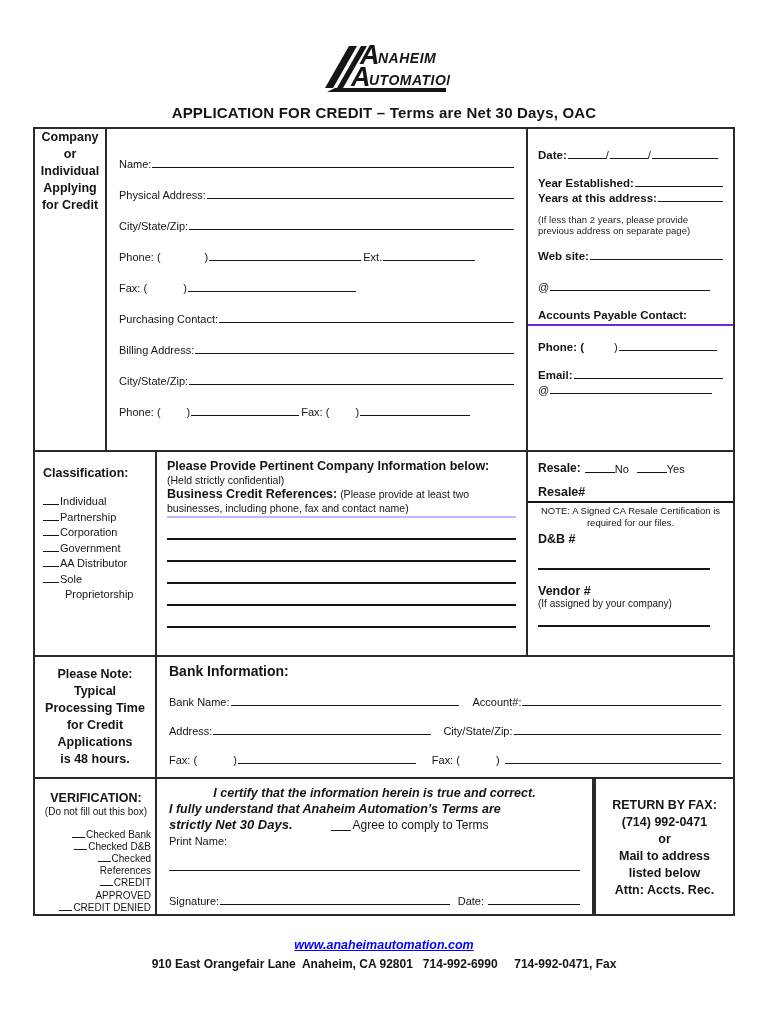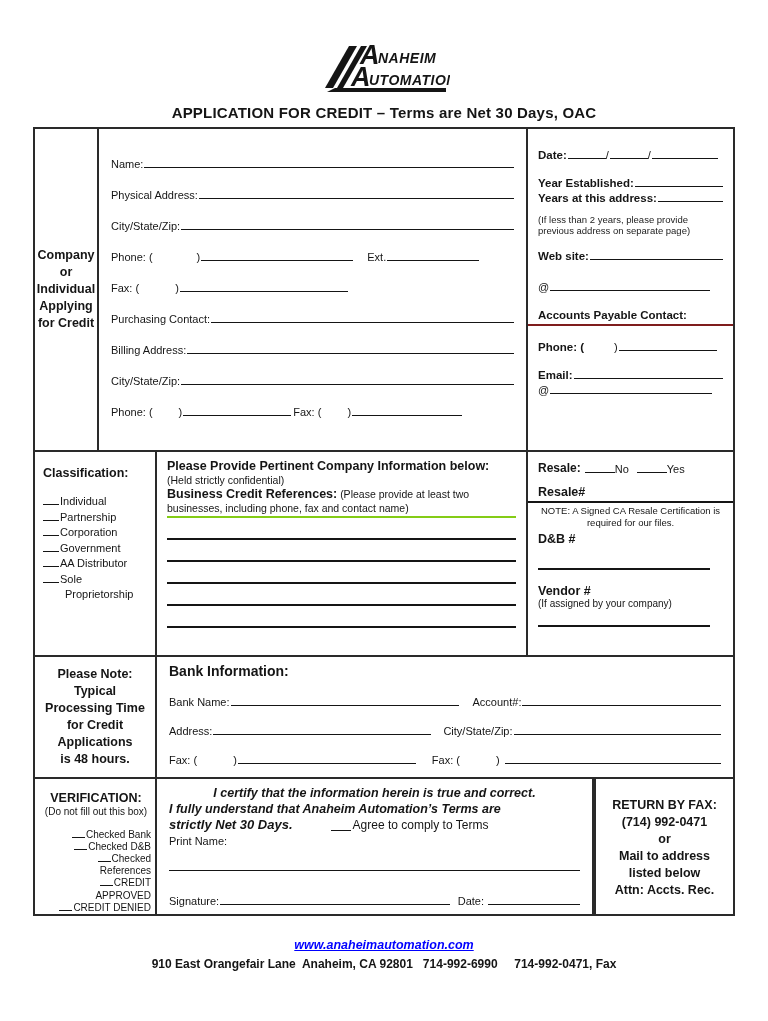--- a/index.html
+++ b/index.html
@@ -13,48 +13,48 @@
              font-weight:bold;font-size:15px;letter-spacing:.2px}
   
   .form-table{position:absolute;left:33px;top:127px;width:702px;height:789px;
               border:2px solid #2a2a2a;display:flex;flex-direction:column;background:#fff}
   .sec{display:flex;border-bottom:2px solid #2a2a2a}
   .sec:last-child{border-bottom:none}
   .sec1{height:326px}.sec2{height:206px}.sec3{height:123px}.sec4{flex:1}
   .colL{border-right:2px solid #2a2a2a;flex-shrink:0}
   .colR{border-left:2px solid #2a2a2a;flex-shrink:0}
   .mid{flex:1;min-width:0}
-  .sec1 .colL{width:64px;display:flex;align-items:center;justify-content:center}
+  .sec1 .colL{width:72px;display:flex;justify-content:center}
   .sec2 .colL,.sec3 .colL,.sec4 .colL{width:122px}
   .sec1 .colR,.sec2 .colR{width:207px}
   .sec4 .colR{width:139px}
   .side-label{font-weight:bold;font-size:12.5px;line-height:17px;text-align:center}
   
   .frow{display:flex;align-items:flex-end;font-size:11px}
   .ln{border-bottom:1px solid #151515;flex:1;margin:0 0 2px 1px;height:10px}
   .lnw{border-bottom:1px solid #151515;display:inline-block;height:10px;margin:0 0 2px 1px}
   .b{font-weight:bold}
   
   .s1-mid{padding:10px 12px 0 12px}
   .s1-mid .frow{height:31px}
   .s1-right{padding:20px 10px 0 10px;font-size:11px}
   .s1-right .b{font-size:11.5px}
   .small-note{font-size:9.5px;line-height:11px;color:#222;margin-top:10px}
-  .ap-head{margin:16px -10px 8px -10px;padding:0 10px 3px 10px;border-bottom:2px solid #7f1d1d}
+  .ap-head{margin:16px -10px 8px -10px;padding:0 10px 3px 10px;border-bottom:2px solid #6d28d9}
   
   .s2-left{padding:14px 6px 0 8px}
   .s2-left .opts{margin-top:14px;font-size:11px;line-height:15.5px}
   .pre{border-bottom:1px solid #151515;display:inline-block;width:16px;height:9px;margin-right:1px}
   .wrap-opt{padding-left:22px}
   .s2-mid{padding:7px 10px 0 10px;border-right:0}
   .ci-head{font-weight:bold;font-size:12.5px;line-height:15px}
   .ci-conf{font-size:10.5px;line-height:13px}
   .bcr-line{font-size:10.5px;line-height:14px}
   .bcr-b{font-weight:bold;font-size:12.5px}
-  .bcr-underline{border-bottom:2px solid #84cc16;padding-bottom:1px}
+  .bcr-underline{border-bottom:2px solid #c4b5fd;padding-bottom:1px}
   .ref-line{height:22px;border-bottom:2px solid #151515}
   .s2-right{padding:9px 10px 0 10px;font-size:11px}
   .resale-num{margin:10px -10px 0 -10px;padding:0 10px 2px 10px;border-bottom:2px solid #151515}
   .ca-note{font-size:9.5px;line-height:11.5px;text-align:center;margin-top:2px}
   .thick{border-bottom:2px solid #151515;height:1px}
   
   .s3-left{display:flex;align-items:center;justify-content:center}
   .s3-main{padding:6px 12px 0 12px}
   .bank-head{font-weight:bold;font-size:14px}
   .s3-main .frow{height:29px}
@@ -123,21 +123,21 @@
             <span class="ln"></span>
         </div>
         <div class="frow">
           <span>City/State/Zip:</span>
             <span class="ln"></span>
         </div>
         <div class="frow">
           <span>Phone: (</span>
             <span style="margin-left:44px">)</span>
             <span class="lnw" style="width:152px"></span>
-            <span style="margin-left:14px">Ext.</span>
+            <span style="margin-left:2px">Ext.</span>
             <span class="lnw" style="width:92px"></span>
         </div>
         <div class="frow">
           <span>Fax: (</span>
             <span style="margin-left:36px">)</span>
             <span class="lnw" style="width:168px"></span>
         </div>
         <div class="frow">
           <span>Purchasing Contact:</span>
             <span class="ln"></span>

